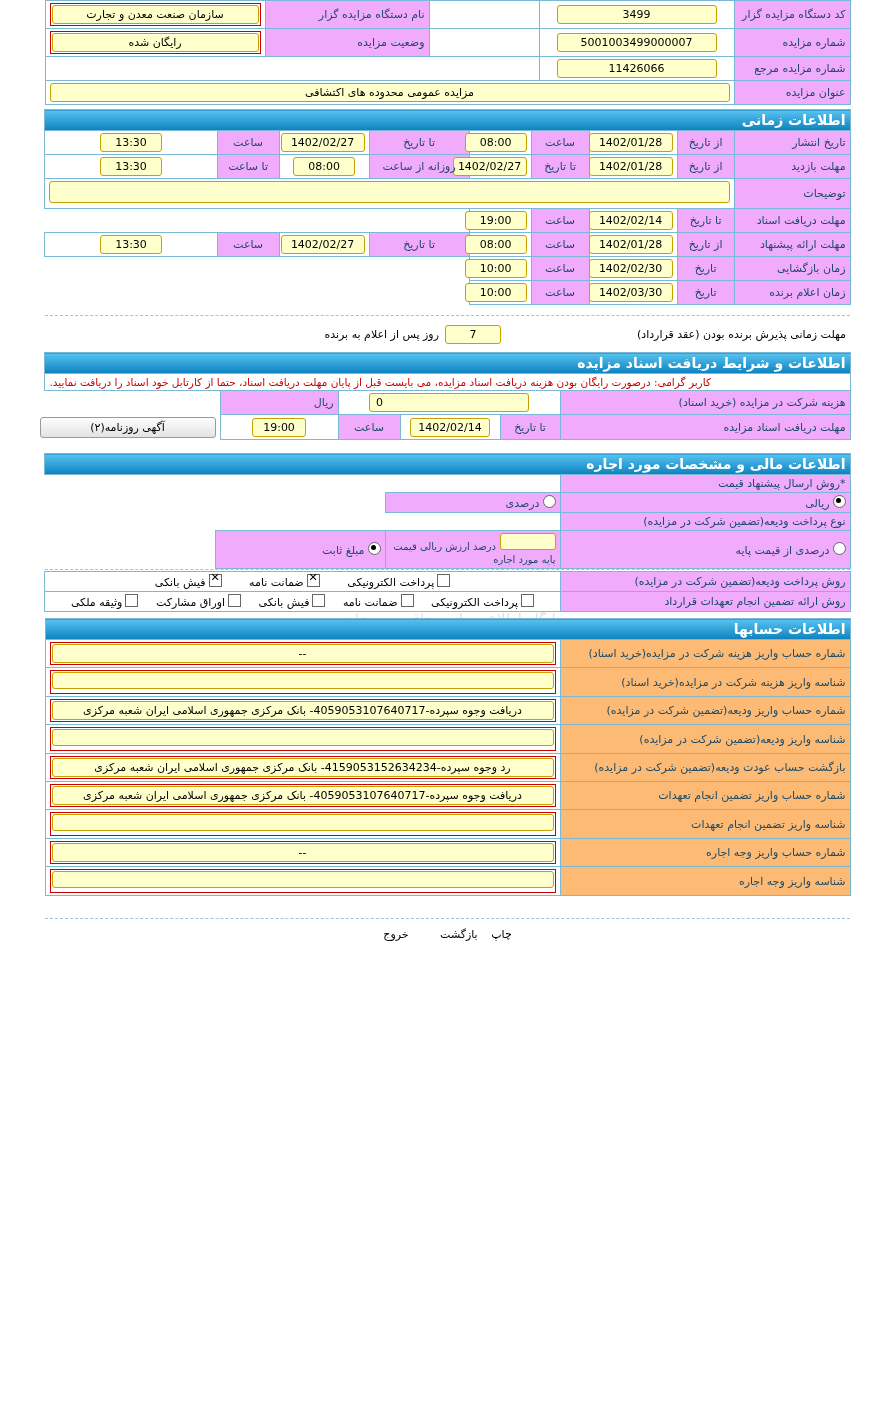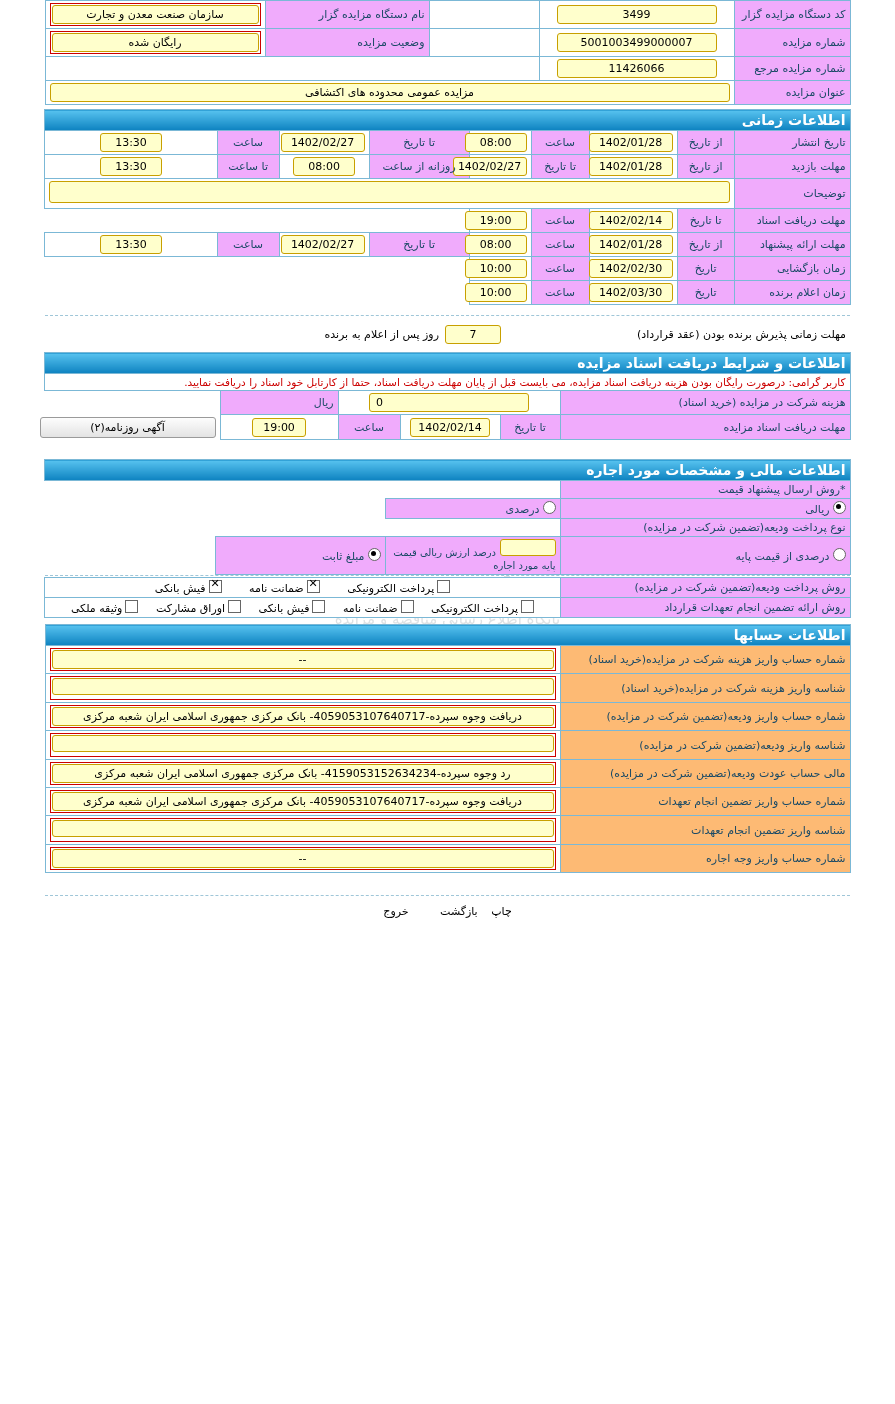--- a/index.html
+++ b/index.html
@@ -22,21 +22,21 @@
     padding:2px 4px;box-sizing:border-box;min-height:17px;line-height:13px;
   }
   .inputbox.wide{width:100%;}
   .redbox{border:1px solid #cc0000;padding:1px;display:block;}
   .sectionbar{
     background:#1b9ad6;color:#fff;font-weight:bold;text-align:right;
     padding:3px 8px;font-size:14px;
     background:linear-gradient(#57c2ef,#0d82c0);
     border:1px solid #0d6ea6;
   }
-  .note{color:#cc0000;font-size:10.5px;text-align:right;padding:4px;}
+  .note{color:#cc0000;font-size:10.5px;text-align:left;padding:4px;}
   .center{text-align:center;}
   .right{text-align:right;}
   .dashed{border-top:1px dashed #9fc6d8;height:1px;}
   .btn{
     display:inline-block;background:linear-gradient(#fdfdfd,#e3e3e3);
     border:1px solid #9a9a9a;border-radius:3px;padding:3px 12px;font-size:11px;color:#000;
   }
   .radio{
     display:inline-block;width:11px;height:11px;border:1px solid #666;border-radius:50%;
     background:#fff;vertical-align:-1px;margin-left:3px;position:relative;
@@ -268,21 +268,21 @@
       <td class="val center"><span class="inputbox" style="width:80px">1402/02/14</span></td>
       <td class="lbl center">ساعت</td>
       <td class="val center"><span class="inputbox" style="width:54px">19:00</span></td>
       <td class="center" style="border:none;background:transparent">
         <span class="btn" style="width:150px">آگهی روزنامه(۲)</span>
       </td>
     </tr>
   </tbody>
       </table>
 
-  <table class="grid" style="margin-top:19px">
+  <table class="grid" style="margin-top:13px">
     <colgroup>
           <col style="width:290px">
           <col style="width:175px">
           <col style="width:170px">
           <col style="width:170px">
         </colgroup>
     <tbody>
           <tr>
       <td class="sectionbar" colspan="4">اطلاعات مالی و مشخصات مورد اجاره</td>
     </tr>
@@ -370,41 +370,47 @@
         <span class="redbox"><span class="inputbox wide">دریافت وجوه سپرده-4059053107640717- بانک مرکزی جمهوری اسلامی ایران شعبه مرکزی</span></span>
       </td>
     </tr>
     <tr>
       <td class="acct-lbl">شناسه واریز ودیعه(تضمین شرکت در مزایده)</td>
       <td class="val center">
         <span class="redbox"><span class="inputbox wide"></span></span>
       </td>
     </tr>
     <tr>
-      <td class="acct-lbl">مالی حساب عودت ودیعه(تضمین شرکت در مزایده)</td>
+      <td class="acct-lbl">بازگشت حساب عودت ودیعه(تضمین شرکت در مزایده)</td>
       <td class="val center">
         <span class="redbox"><span class="inputbox wide">رد وجوه سپرده-4159053152634234- بانک مرکزی جمهوری اسلامی ایران شعبه مرکزی</span></span>
       </td>
     </tr>
     <tr>
       <td class="acct-lbl">شماره حساب واریز تضمین انجام تعهدات</td>
       <td class="val center">
         <span class="redbox"><span class="inputbox wide">دریافت وجوه سپرده-4059053107640717- بانک مرکزی جمهوری اسلامی ایران شعبه مرکزی</span></span>
       </td>
     </tr>
     <tr>
       <td class="acct-lbl">شناسه واریز تضمین انجام تعهدات</td>
       <td class="val center">
         <span class="redbox"><span class="inputbox wide"></span></span>
       </td>
     </tr>
     <tr>
       <td class="acct-lbl">شماره حساب واریز وجه اجاره</td>
       <td class="val center">
         <span class="redbox"><span class="inputbox wide">--</span></span>
+      </td>
+    </tr>
+    <tr>
+      <td class="acct-lbl">شناسه واریز وجه اجاره</td>
+      <td class="val center">
+        <span class="redbox"><span class="inputbox wide"></span></span>
       </td>
     </tr>
   </tbody>
       </table>
 
   <div style="width:805px;margin:22px auto 0">
     <div class="dashed"></div>
     <div style="text-align:center;padding-top:8px">
       <span style="margin-left:10px">چاپ</span>
       <span style="margin-left:28px">بازگشت</span>

